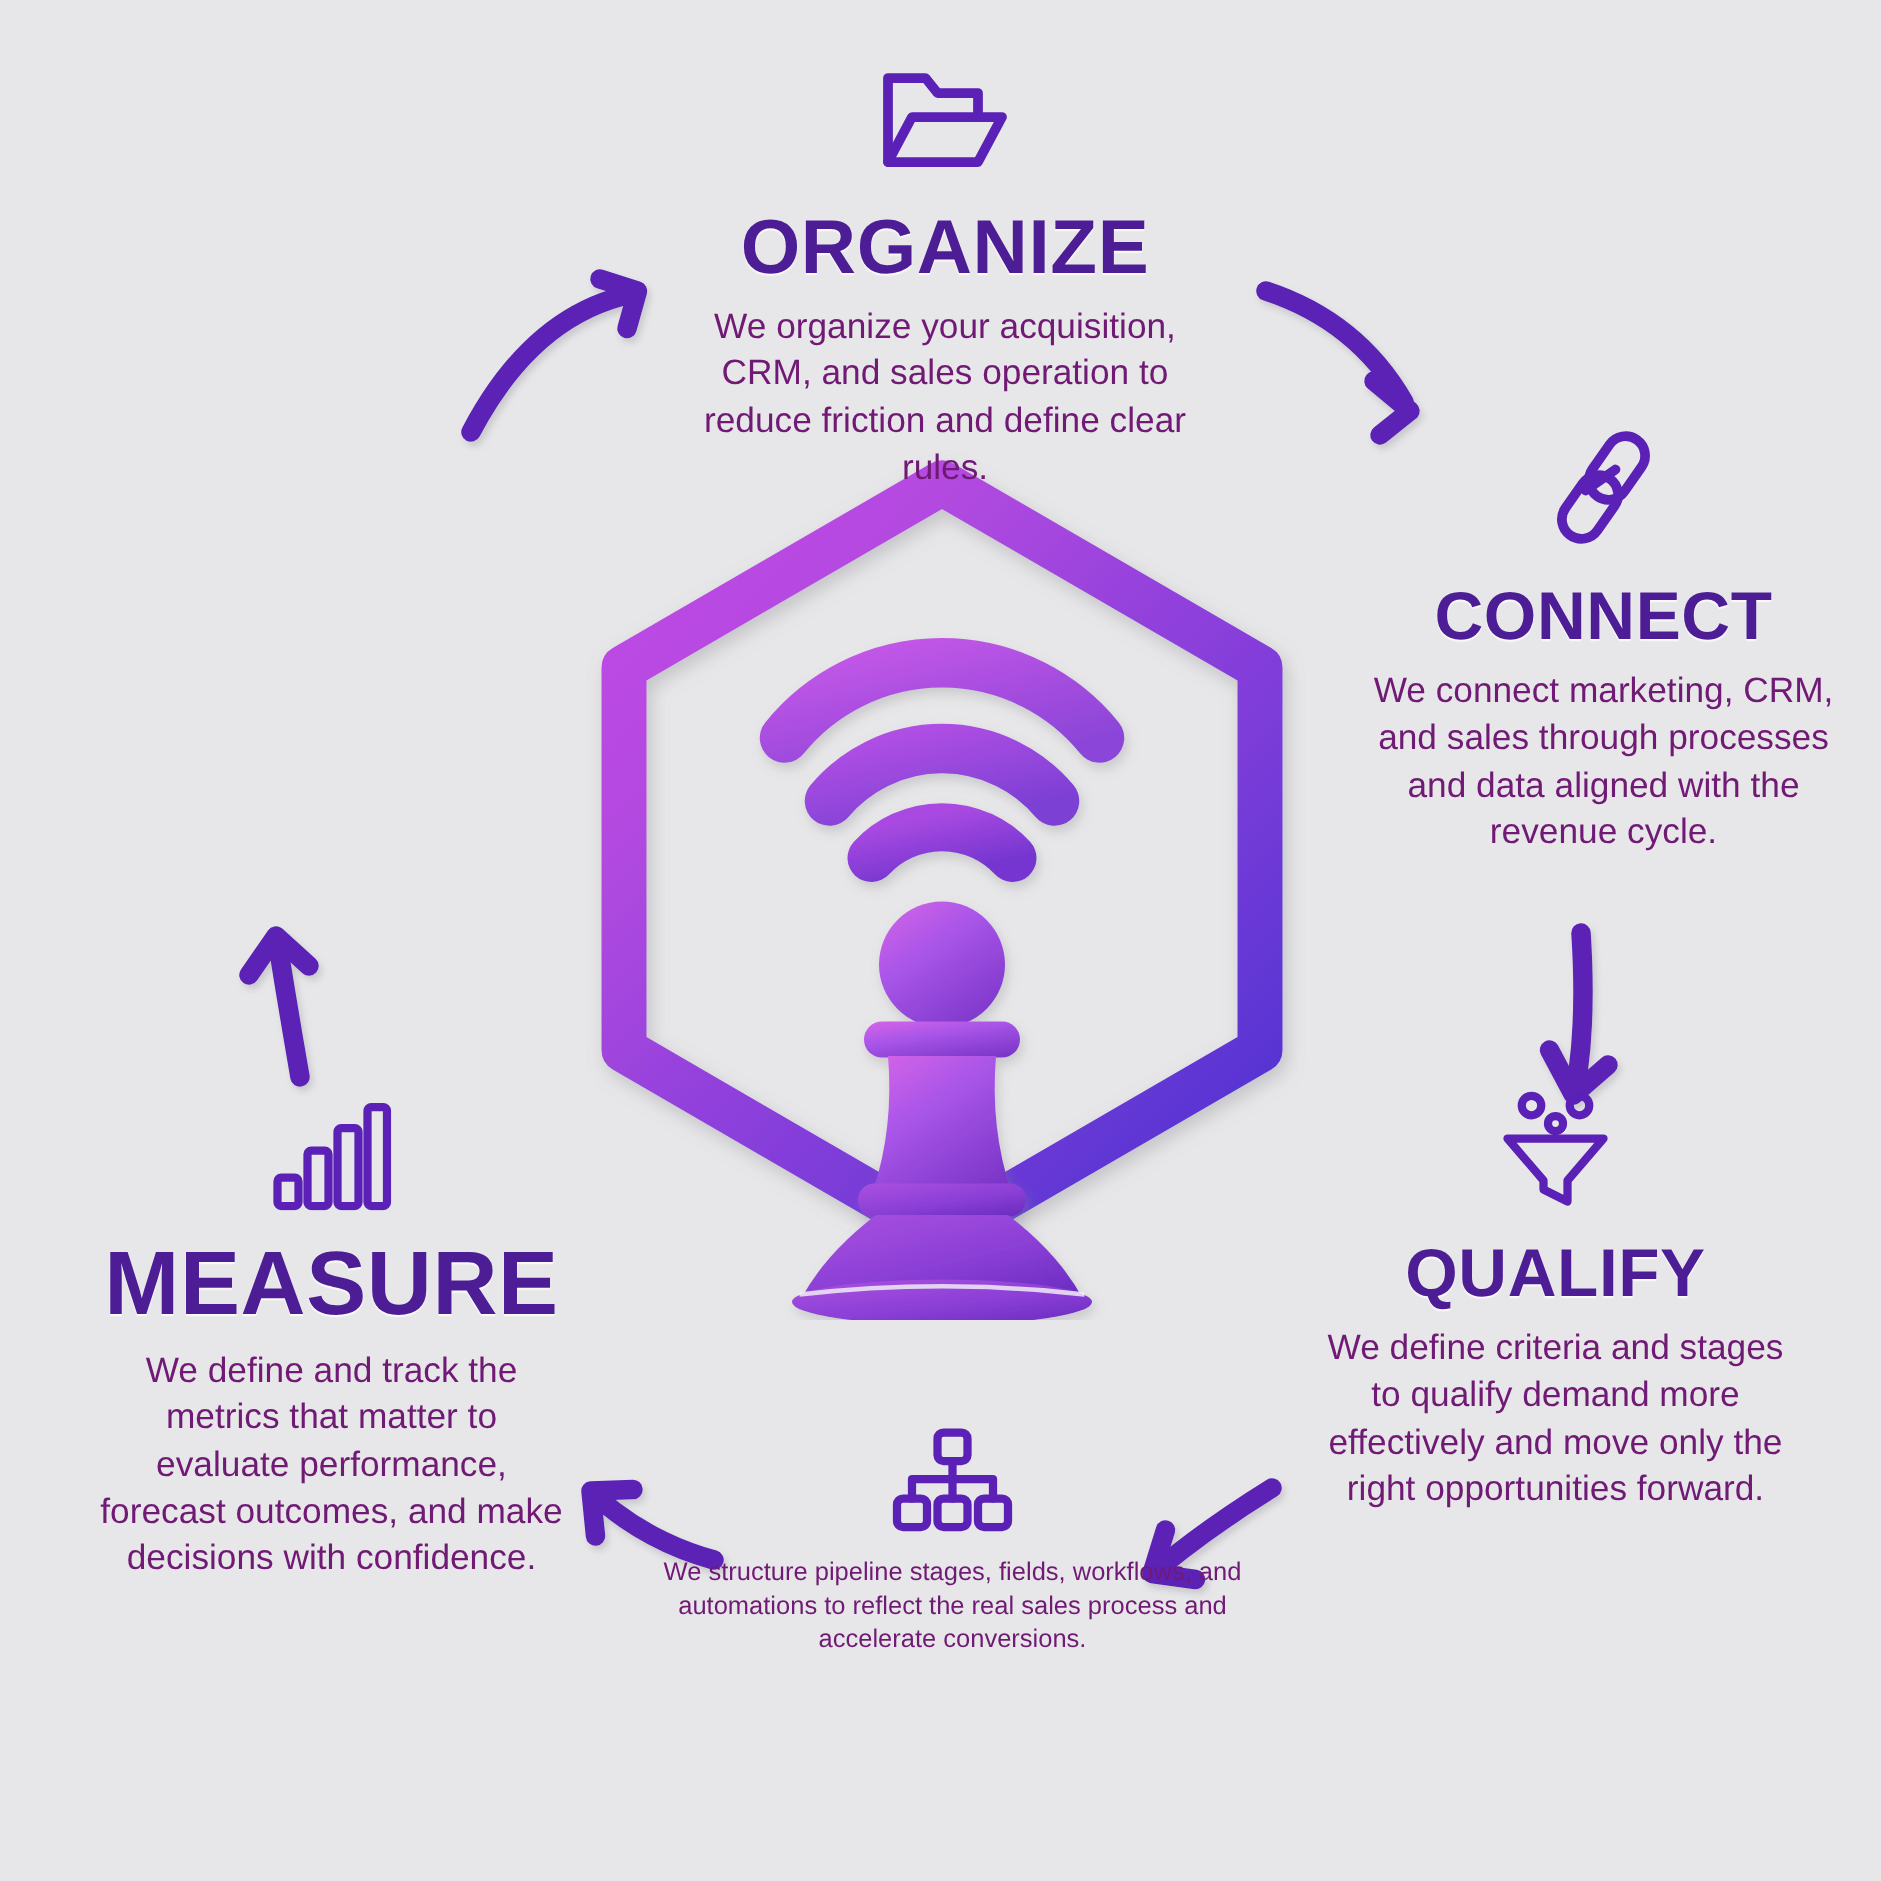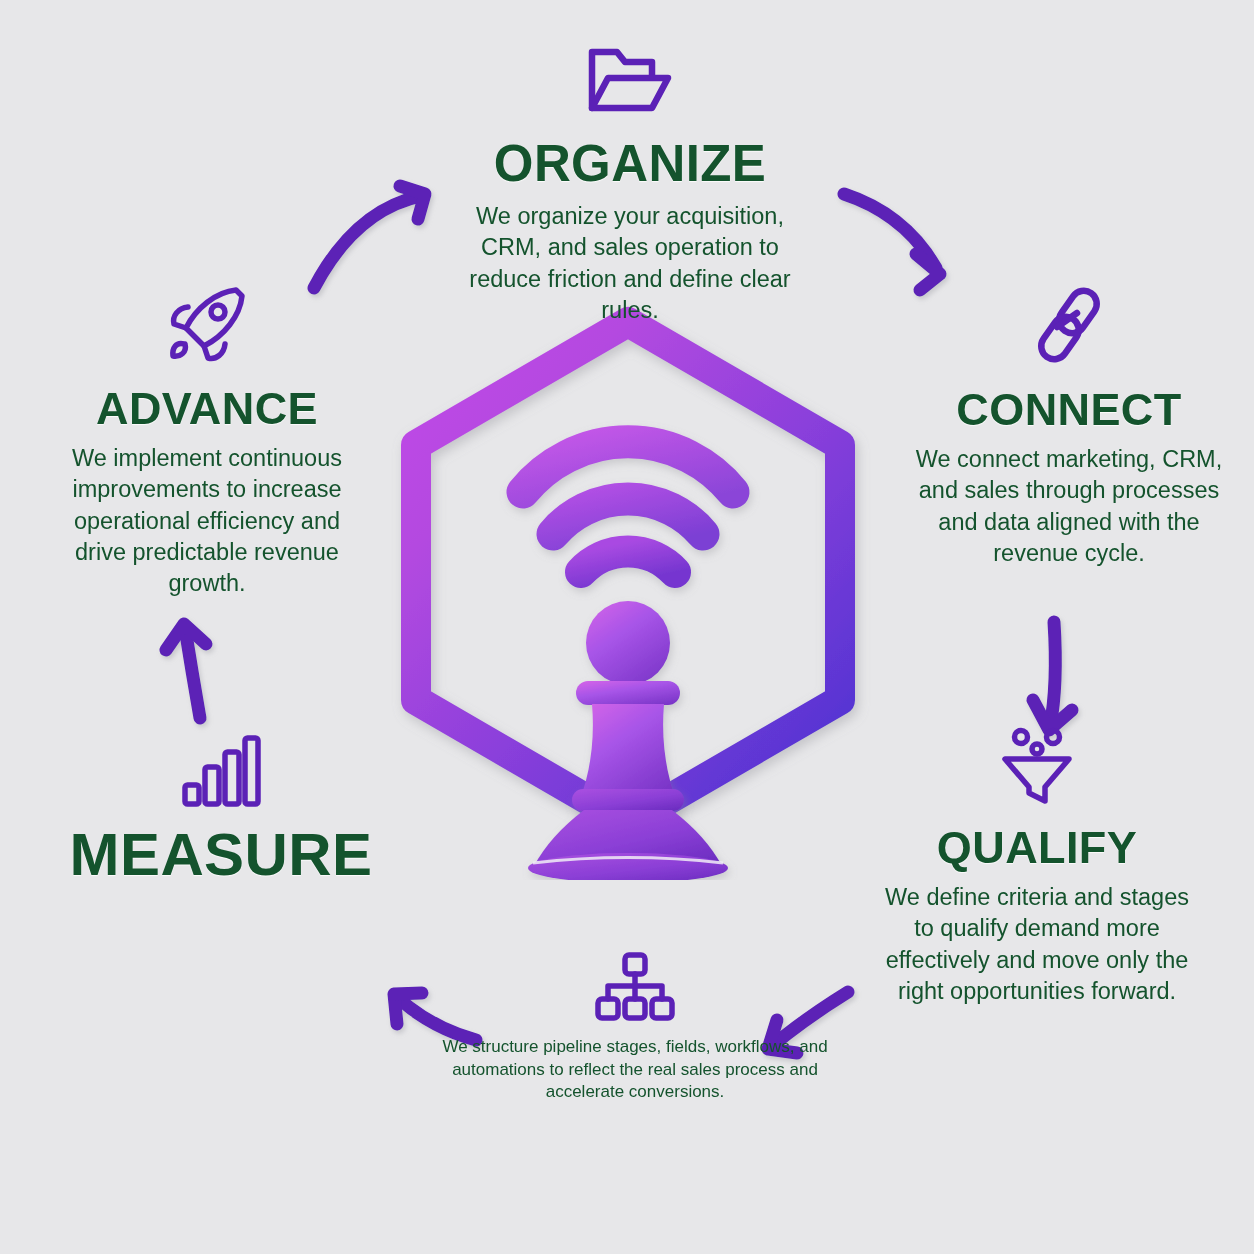--- a/index.html
+++ b/index.html
@@ -10,28 +10,28 @@
     position:relative;
     overflow:hidden;
   }
   #stage { position:absolute; inset:0; }
 
   
   .node { position:absolute; text-align:center; }
   .node .icon { display:block; margin:0 auto; }
   .node .title {
     font-weight:bold;
-    color:#14532d;
+    color:#4c1d95;
     letter-spacing:.4px;
     line-height:1;
     white-space:nowrap;
     text-shadow:0 1px 1px rgba(255,255,255,.85);
   }
   .node .desc {
-    color:#14532d;
+    color:#701a75;
     line-height:1.33;
     font-weight:400;
     text-align:center;
   }
 
   
   #n-organize  { left:420px; top:40px;  width:420px; }
   #n-organize  .title { font-size:51px; margin-top:18px; }
   #n-organize  .desc  { font-size:23.5px; margin-top:12px; padding:0 44px; }
 
@@ -228,29 +228,17 @@
   <div class="node" id="n-measure">
     <span class="icon">
       <svg width="80" height="72" viewBox="0 0 80 72" fill="none" stroke="#5b21b6" stroke-width="5.5" stroke-linejoin="round">
         <rect x="4" y="50" width="14" height="19" rx="2.5"></rect>
         <rect x="24" y="32" width="14" height="37" rx="2.5"></rect>
         <rect x="44" y="17" width="14" height="52" rx="2.5"></rect>
         <rect x="64" y="3" width="13" height="66" rx="2.5"></rect>
       </svg>
     </span>
     <div class="title">MEASURE</div>
-  </div>
-
-  <div class="node" id="n-advance">
-    <span class="icon">
-      <svg width="86" height="86" viewBox="0 0 86 86" fill="none" stroke="#5b21b6" stroke-width="5.5" stroke-linejoin="round" stroke-linecap="round">
-        <path d="M72 8 C52 10 32 26 22 46 L40 64 C60 54 76 34 78 14 Z"></path>
-        <circle cx="54" cy="30" r="7"></circle>
-        <path d="M22 46 L10 42 C8 34 14 26 24 25"></path>
-        <path d="M40 64 L44 76 C52 78 60 72 61 62"></path>
-        <path d="M20 62 C12 60 8 66 9 74 C17 75 23 70 21 62"></path>
-      </svg>
-    </span>
-    <div class="title">ADVANCE</div>
-    <div class="desc">We implement continuous improvements to increase operational efficiency and drive predictable revenue growth.</div>
-  </div>
+    <div class="desc">We define and track the metrics that matter to evaluate performance, forecast outcomes, and make decisions with confidence.</div>
+  </div>
+
 
 </div>
 
 </body></html>

